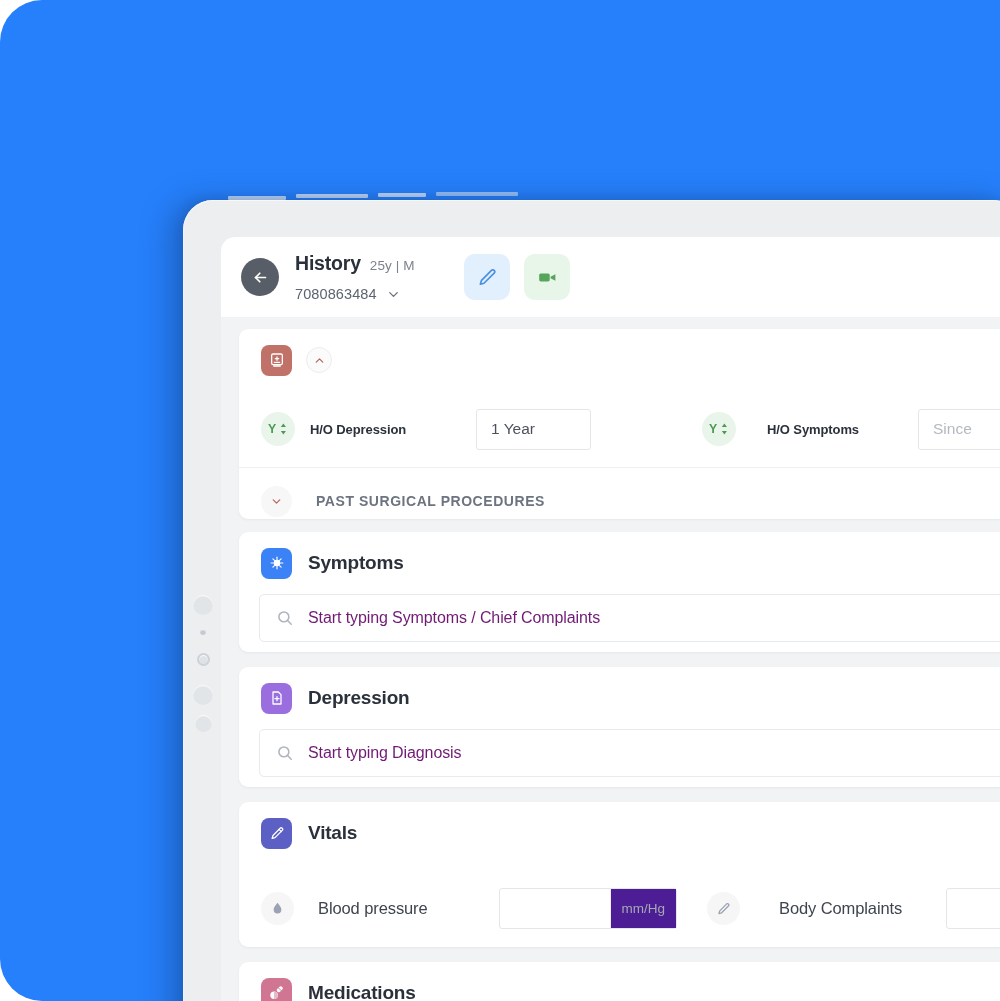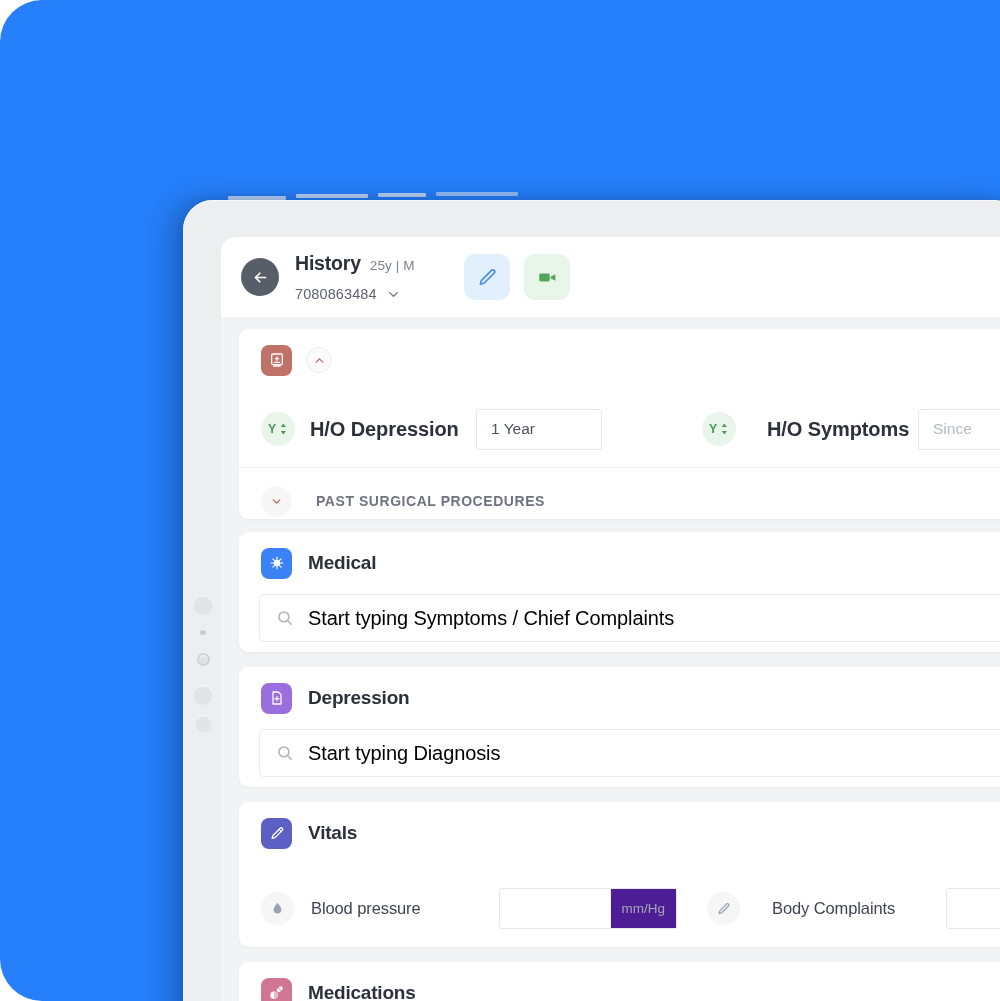--- a/index.html
+++ b/index.html
@@ -203,21 +203,21 @@
   .yn-toggle {
     width: 34px; height: 34px;
     border-radius: 50%;
     background: #e9f5ea;
     display: flex; align-items: center; justify-content: center;
     flex: 0 0 auto;
     cursor: pointer;
   }
   .hist-label {
     margin-left: 15px;
-    font-size: 20px;
+    font-size: 13px;
     font-weight: bold;
     color: #2b313b;
     letter-spacing: -0.1px;
   }
   .since-input {
     height: 41px;
     border: 1px solid #e4e6e9;
     border-radius: 3px;
     background: #fff;
     display: flex;
@@ -261,42 +261,42 @@
     border-radius: 5px;
     display: flex;
     align-items: center;
     padding-left: 16px;
     box-sizing: border-box;
     cursor: text;
     width: 770px;
   }
   .search-ph {
     margin-left: 14px;
-    font-size: 20px;
-    color: #000000;
+    font-size: 16px;
+    color: #701a75;
     letter-spacing: -0.1px;
   }
 
   
   .vitals-row {
     display: flex;
     align-items: center;
     height: 88px;
     padding-left: 22px;
     box-sizing: border-box;
   }
   .vital-icon {
     width: 33px; height: 33px;
     border-radius: 50%;
     background: #f6f6f7;
     display: flex; align-items: center; justify-content: center;
     flex: 0 0 auto;
   }
   .vital-label {
-    margin-left: 17px;
+    margin-left: 24px;
     font-size: 16.5px;
     color: #3e4550;
     letter-spacing: -0.1px;
   }
   .vital-field {
     height: 41px;
     border: 1px solid #e4e6e9;
     border-radius: 3px;
     display: flex;
     align-items: stretch;
@@ -396,21 +396,21 @@
         <div class="history-row" style="position:relative;">
 
           <div class="yn-toggle">
             <svg width="20" height="16" viewBox="0 0 26 20">
               <text x="0" y="15.5" font-family="Liberation Sans, sans-serif" font-size="16" font-weight="bold" fill="#4c9a52">Y</text>
               <polygon points="20,3 23.3,7.5 16.7,7.5" fill="#4c9a52"></polygon>
               <polygon points="20,17 23.3,12.5 16.7,12.5" fill="#4c9a52"></polygon>
             </svg>
           </div>
           <span class="hist-label">H/O Depression</span>
-          <div class="since-input" style="position:absolute;left:237px;width:126px;">
+          <div class="since-input" style="position:absolute;left:237px;width:115px;">
             <span>1 Year</span>
           </div>
 
           <div class="yn-toggle" style="position:absolute;left:463px;">
             <svg width="20" height="16" viewBox="0 0 26 20">
               <text x="0" y="15.5" font-family="Liberation Sans, sans-serif" font-size="16" font-weight="bold" fill="#4c9a52">Y</text>
               <polygon points="20,3 23.3,7.5 16.7,7.5" fill="#4c9a52"></polygon>
               <polygon points="20,17 23.3,12.5 16.7,12.5" fill="#4c9a52"></polygon>
             </svg>
           </div>
@@ -440,21 +440,21 @@
               <line x1="12" y1="3.2" x2="12" y2="6.6"></line>
               <line x1="12" y1="17.4" x2="12" y2="20.8"></line>
               <line x1="3.2" y1="12" x2="6.6" y2="12"></line>
               <line x1="17.4" y1="12" x2="20.8" y2="12"></line>
               <line x1="5.8" y1="5.8" x2="8.2" y2="8.2"></line>
               <line x1="15.8" y1="15.8" x2="18.2" y2="18.2"></line>
               <line x1="18.2" y1="5.8" x2="15.8" y2="8.2"></line>
               <line x1="8.2" y1="15.8" x2="5.8" y2="18.2"></line>
             </svg>
           </div>
-          <span class="sec-title">Medical</span>
+          <span class="sec-title">Symptoms</span>
         </div>
         <div class="search-wrap">
           <svg width="18" height="18" viewBox="0 0 24 24" fill="none" stroke="#b0b5bf" stroke-width="2.1" stroke-linecap="round">
             <circle cx="10.5" cy="10.5" r="6.6"></circle>
             <line x1="15.4" y1="15.4" x2="20.3" y2="20.3"></line>
           </svg>
           <span class="search-ph">Start typing Symptoms / Chief Complaints</span>
         </div>
       </div>
 

